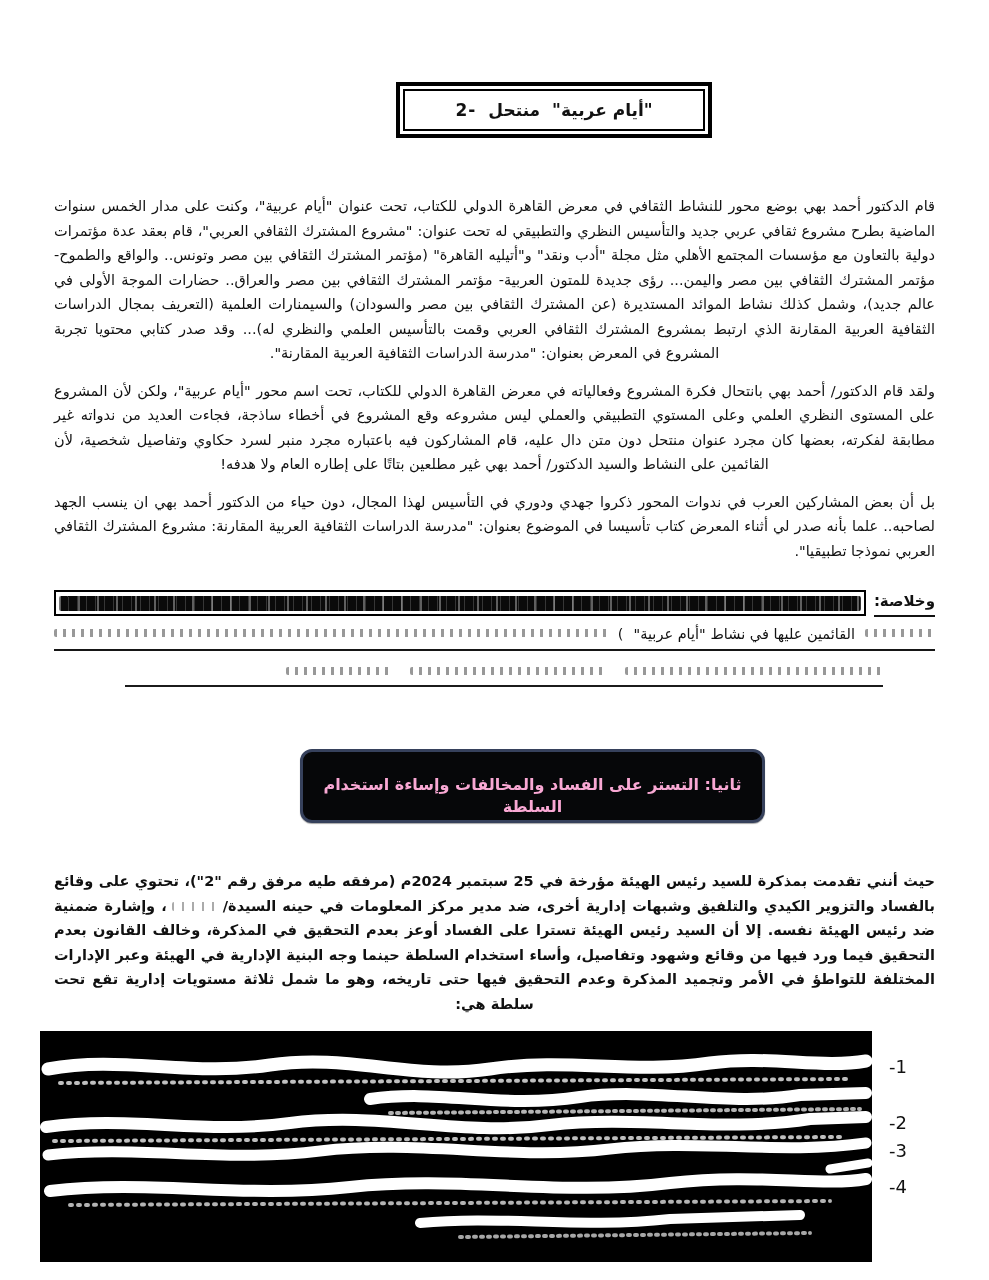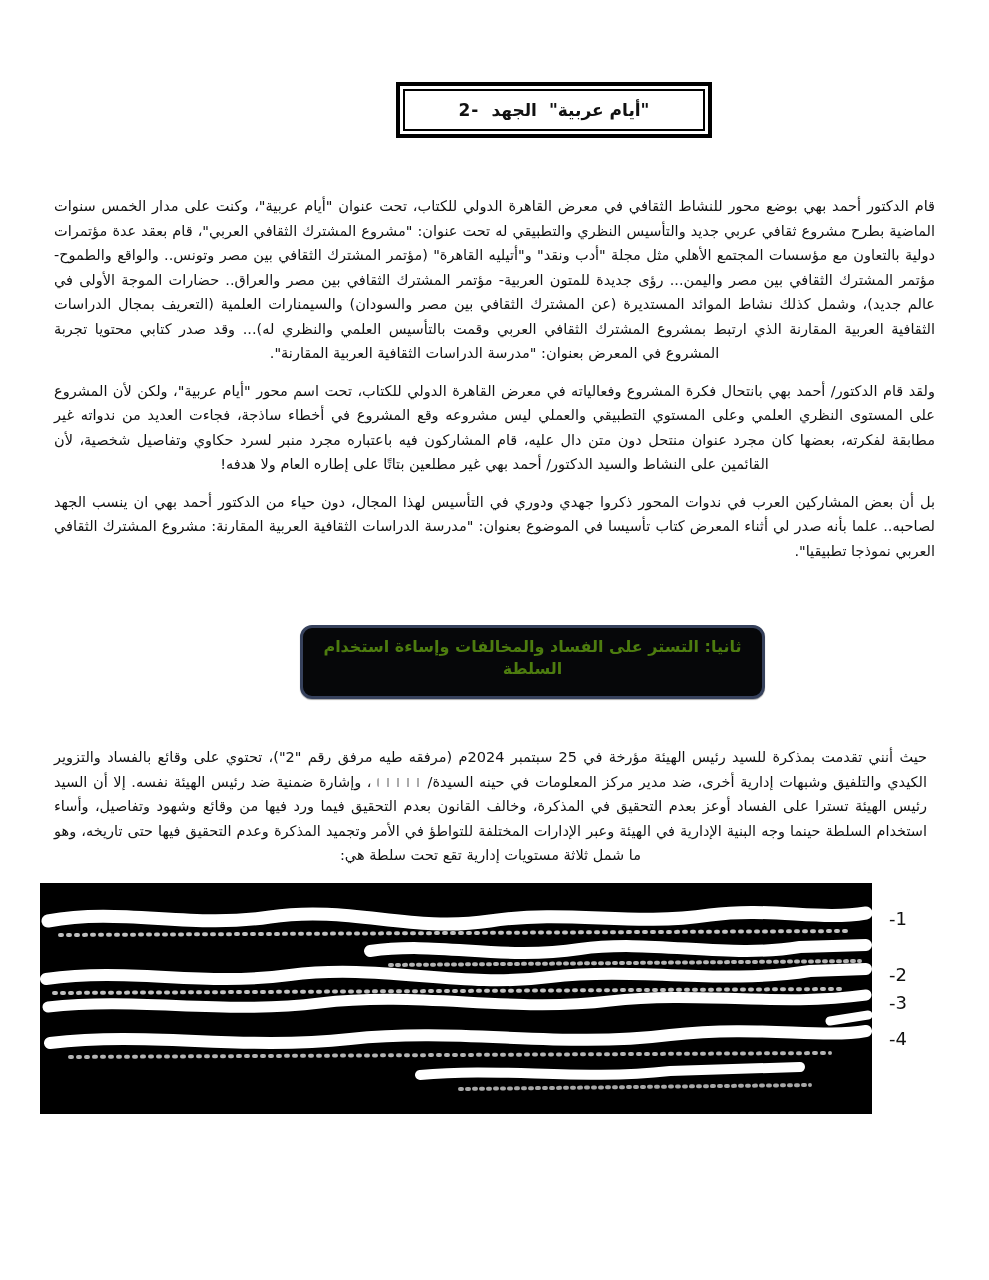--- a/index.html
+++ b/index.html
@@ -64,27 +64,27 @@
     display:flex;align-items:center;gap:18px;
   }
   .smudge-c{width:34%;}
   .smudge-d{width:26%;}
   .smudge-e{width:14%;}
 
   
   .section2-box{
     margin:62px 170px 0 246px;height:74px;
     border:3px solid #36415c;border-radius:12px;background:#060709;
-    color:#4d7c0f;text-align:center;padding-top:8px;
+    color:#f9a8d4;text-align:center;padding-top:22px;
     font-weight:bold;font-size:16px;line-height:22px;
     box-shadow:0 1px 1px rgba(0,0,0,.35);
   }
 
   
-  .para-4{margin:46px 8px 0 0;}
+  .para-4{margin:46px 0 0 0;font-weight:bold;}
   .redacted-name-gap{
     display:inline-block;width:46px;height:9px;margin:0 5px;vertical-align:middle;
     opacity:.55;border-radius:2px;
     background-image:repeating-linear-gradient(90deg,#666 0 2px,transparent 2px 10px);
   }
 
   
   .blackbox-wrap{position:relative;margin-top:15px;height:231px;}
   .blackbox{
     position:absolute;top:0;right:63px;width:832px;height:231px;background:#000;
@@ -99,33 +99,52 @@
   .m2{top:80px;right:28px;}
   .m3{top:108px;right:28px;}
   .m4{top:144px;right:28px;}
 </style>
 </head>
 <body>
 
 <div class="heading-outer">
   <div class="heading-inner">
     <span class="t-num">2-</span>
-    <span>الجهد</span>
+    <span>منتحل</span>
     <span dir="rtl">"أيام عربية"</span>
   </div>
 </div>
 
 <div class="main">
 
   <p class="para last-center">قام الدكتور أحمد بهي بوضع محور للنشاط الثقافي في معرض القاهرة الدولي للكتاب، تحت عنوان "أيام عربية"، وكنت على مدار الخمس سنوات الماضية بطرح مشروع ثقافي عربي جديد والتأسيس النظري والتطبيقي له تحت عنوان: "مشروع المشترك الثقافي العربي"، قام بعقد عدة مؤتمرات دولية بالتعاون مع مؤسسات المجتمع الأهلي مثل مجلة "أدب ونقد" و"أتيليه القاهرة" (مؤتمر المشترك الثقافي بين مصر وتونس.. والواقع والطموح- مؤتمر المشترك الثقافي بين مصر واليمن... رؤى جديدة للمتون العربية- مؤتمر المشترك الثقافي بين مصر والعراق.. حضارات الموجة الأولى في عالم جديد)، وشمل كذلك نشاط الموائد المستديرة (عن المشترك الثقافي بين مصر والسودان) والسيمنارات العلمية (التعريف بمجال الدراسات الثقافية العربية المقارنة الذي ارتبط بمشروع المشترك الثقافي العربي وقمت بالتأسيس العلمي والنظري له)... وقد صدر كتابي محتويا تجربة المشروع في المعرض بعنوان: "مدرسة الدراسات الثقافية العربية المقارنة".</p>
 
   <p class="para last-center">ولقد قام الدكتور/ أحمد بهي بانتحال فكرة المشروع وفعالياته في معرض القاهرة الدولي للكتاب، تحت اسم محور "أيام عربية"، ولكن لأن المشروع على المستوى النظري العلمي وعلى المستوي التطبيقي والعملي ليس مشروعه وقع المشروع في أخطاء ساذجة، فجاءت العديد من ندواته غير مطابقة لفكرته، بعضها كان مجرد عنوان منتحل دون متن دال عليه، قام المشاركون فيه باعتباره مجرد منبر لسرد حكاوي وتفاصيل شخصية، لأن القائمين على النشاط والسيد الدكتور/ أحمد بهي غير مطلعين بتاتًا على إطاره العام ولا هدفه!</p>
 
   <p class="para para-3">بل أن بعض المشاركين العرب في ندوات المحور ذكروا جهدي ودوري في التأسيس لهذا المجال، دون حياء من الدكتور أحمد بهي ان ينسب الجهد لصاحبه.. علما بأنه صدر لي أثناء المعرض كتاب تأسيسا في الموضوع بعنوان: "مدرسة الدراسات الثقافية العربية المقارنة: مشروع المشترك الثقافي العربي نموذجا تطبيقيا".</p>
 
+  <div class="summary">
+    <div class="summary-row1">
+      <span class="summary-label">وخلاصة:</span>
+      <span class="barbox">
+          <span class="bar-black"></span>
+        </span>
+    </div>
+    <div class="summary-row2">
+      <span class="smudge smudge-a"></span>
+      <span class="summary-frag">القائمين عليها في نشاط "أيام عربية"</span>
+      <span>)</span>
+      <span class="smudge smudge-b"></span>
+    </div>
+    <div class="summary-row3">
+      <span class="smudge smudge-c"></span>
+      <span class="smudge smudge-d"></span>
+      <span class="smudge smudge-e"></span>
+    </div>
+  </div>
 
   <div class="section2-box">
     <span>ثانيا: التستر على الفساد والمخالفات وإساءة استخدام السلطة</span>
   </div>
 
   <p class="para para-4 last-center"><span>حيث أنني تقدمت بمذكرة للسيد رئيس الهيئة مؤرخة في 25 سبتمبر 2024م (مرفقه طيه مرفق رقم "2")، تحتوي على وقائع بالفساد والتزوير الكيدي والتلفيق وشبهات إدارية أخرى، ضد مدير مركز المعلومات في حينه السيدة/</span><span class="redacted-name-gap"></span><span>، وإشارة ضمنية ضد رئيس الهيئة نفسه. إلا أن السيد رئيس الهيئة تسترا على الفساد أوعز بعدم التحقيق في المذكرة، وخالف القانون بعدم التحقيق فيما ورد فيها من وقائع وشهود وتفاصيل، وأساء استخدام السلطة حينما وجه البنية الإدارية في الهيئة وعبر الإدارات المختلفة للتواطؤ في الأمر وتجميد المذكرة وعدم التحقيق فيها حتى تاريخه، وهو ما شمل ثلاثة مستويات إدارية تقع تحت سلطة هي:</span></p>
 
   <div class="blackbox-wrap">
     <div class="blackbox">
       <svg viewBox="0 0 832 231" width="832" height="231">

